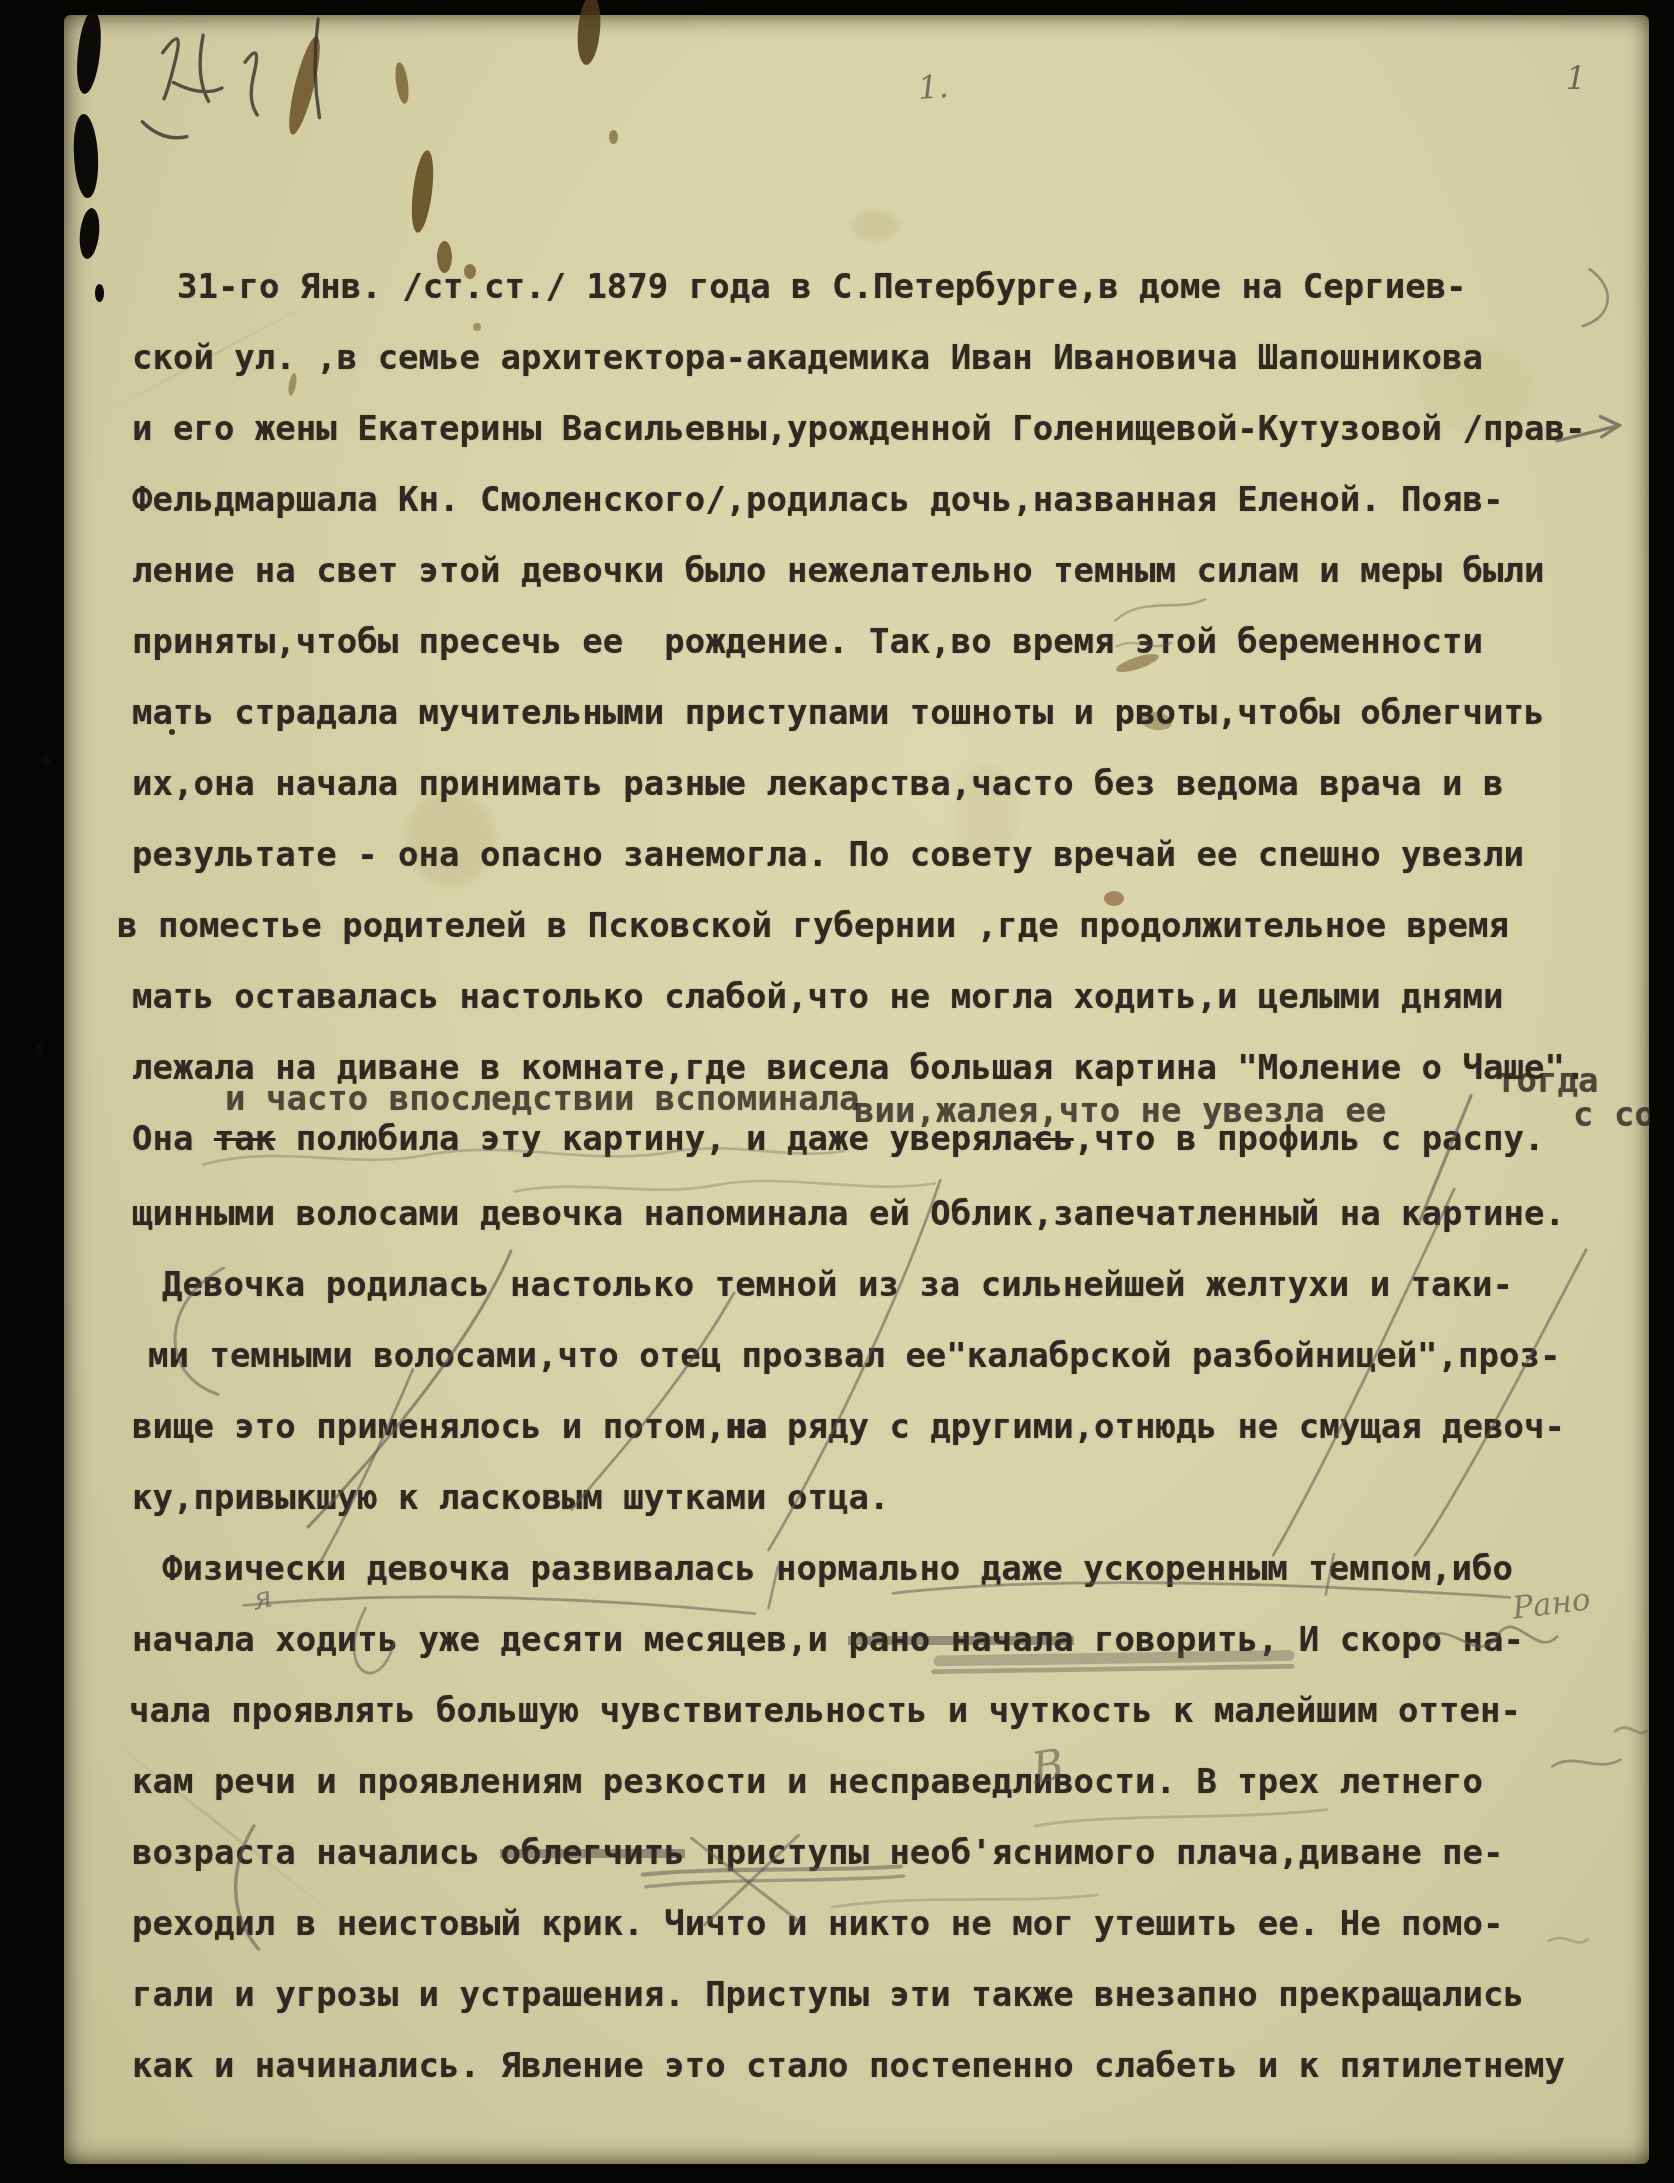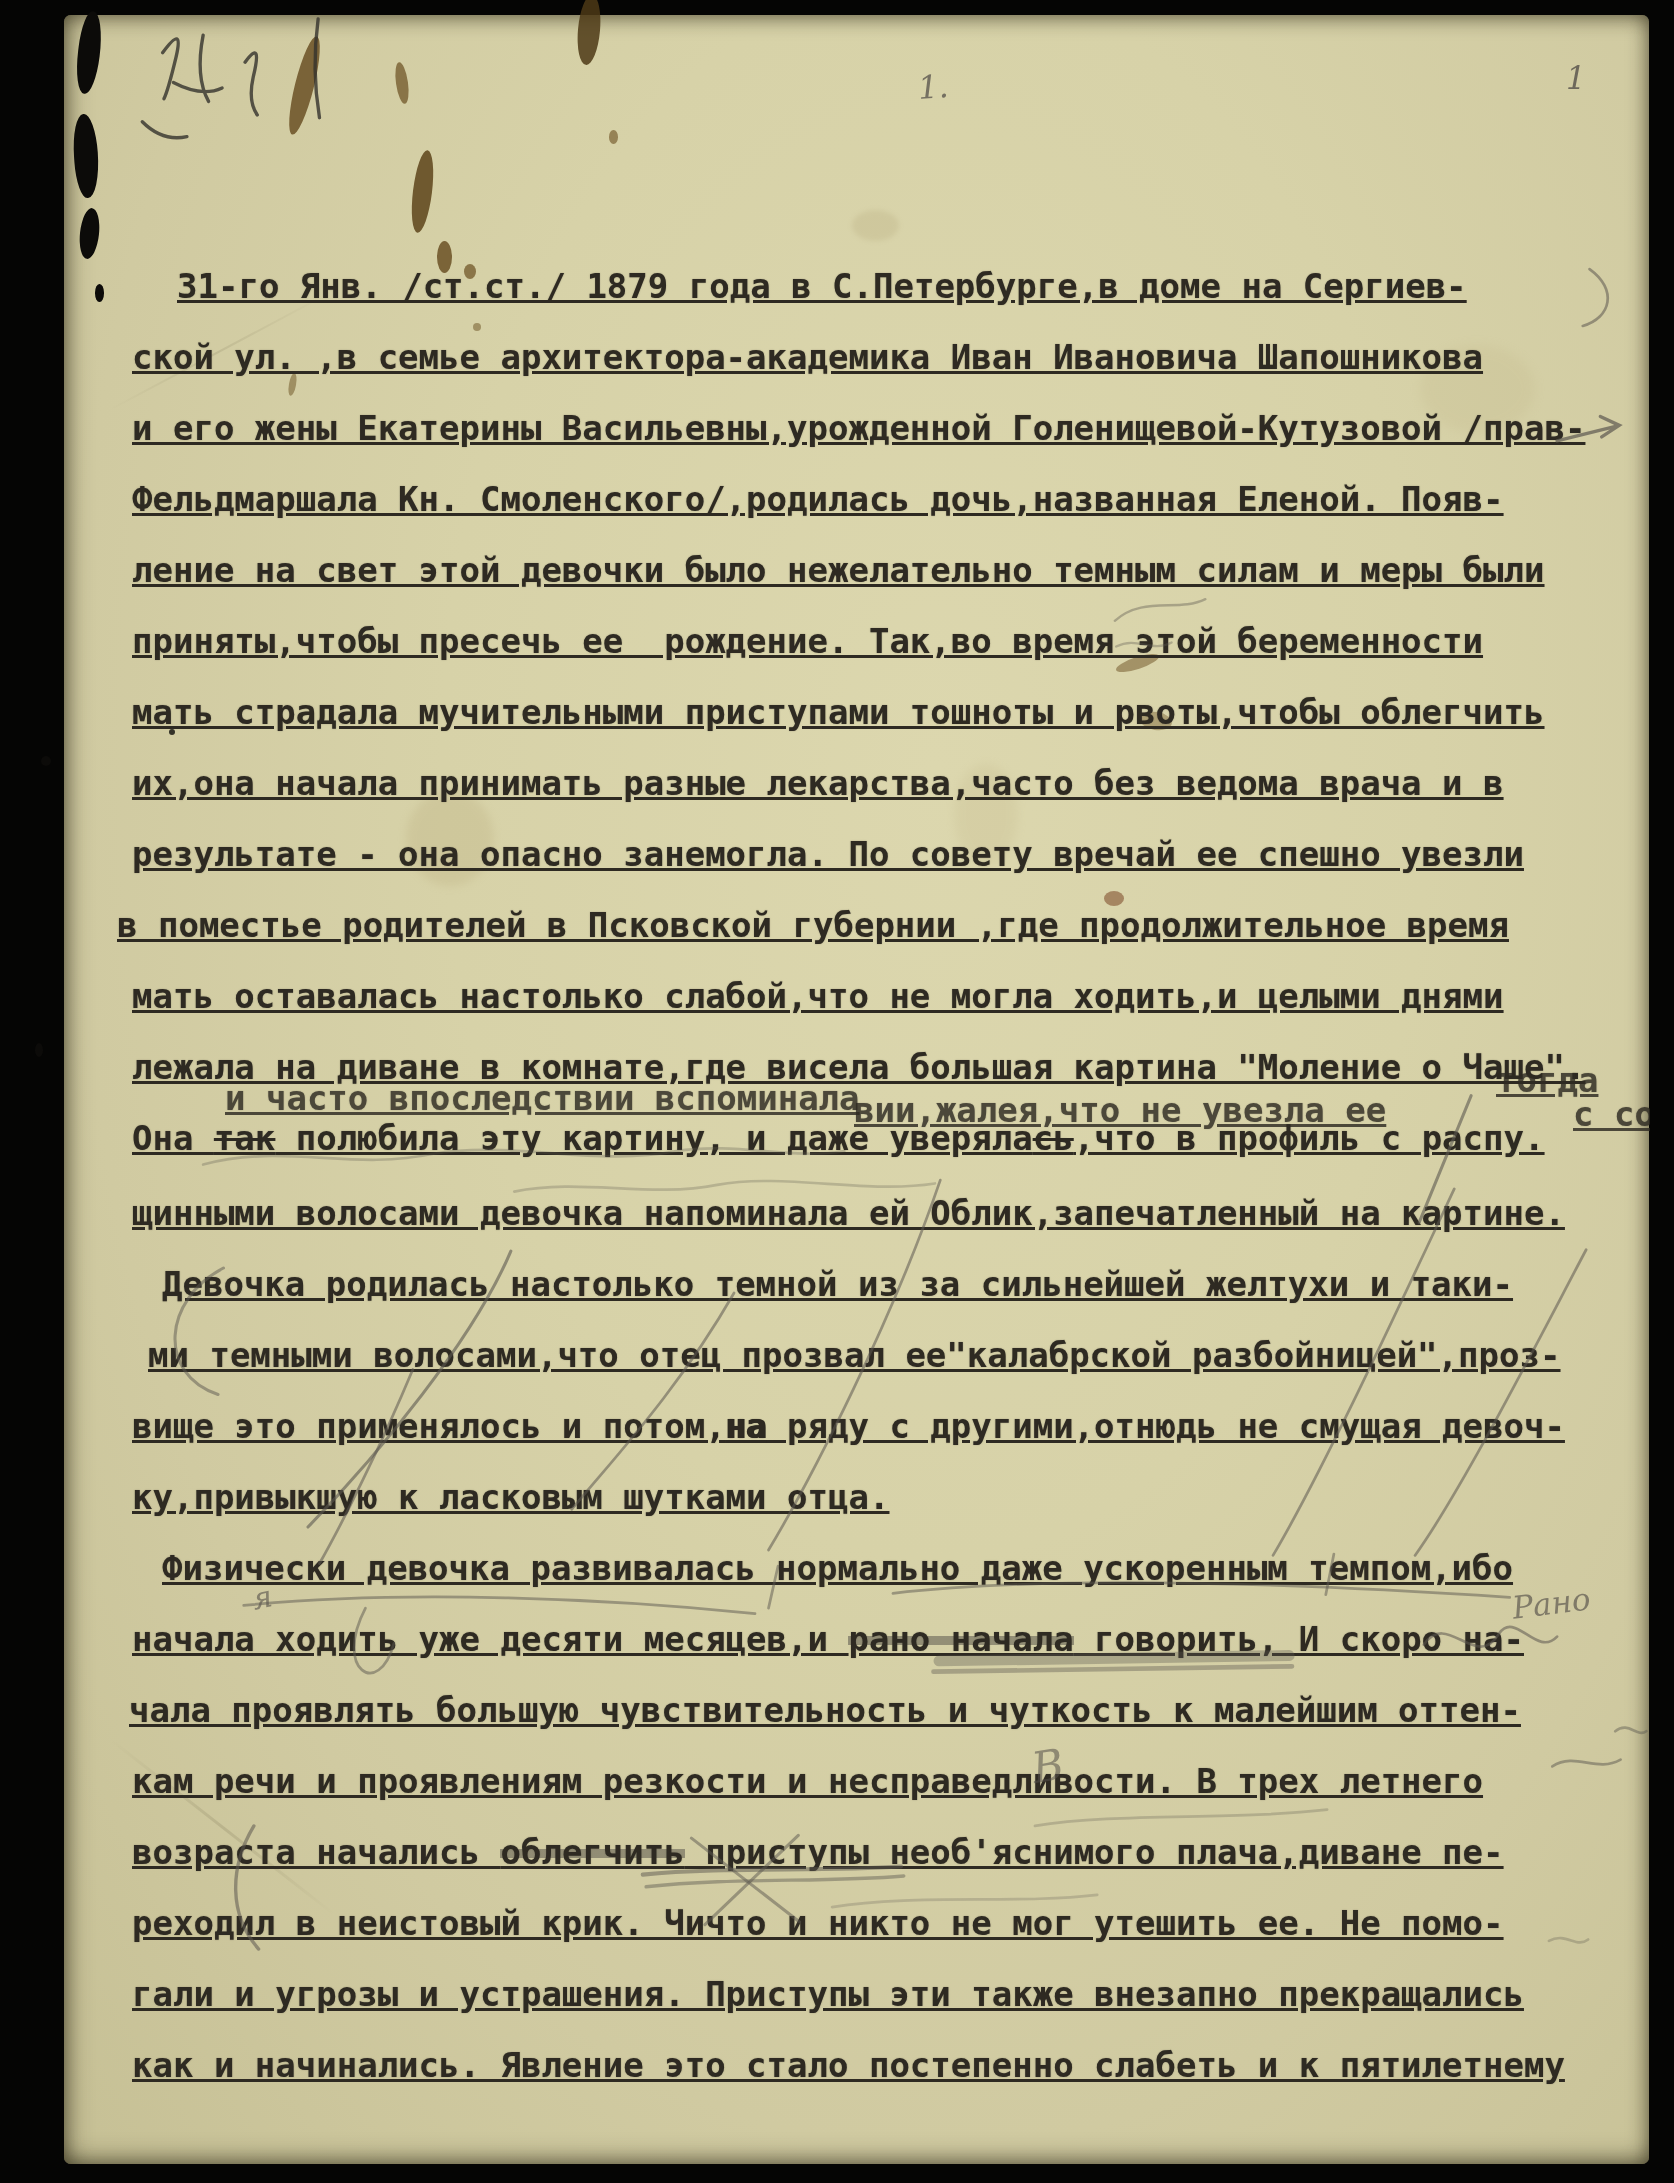--- a/index.html
+++ b/index.html
@@ -8,21 +8,21 @@
   .paper{position:absolute;left:64px;top:15px;width:1585px;height:2149px;border-radius:6.8px;
          background:
            radial-gradient(ellipse at 55% 35%, #dcd7ae 0%, #d7d2a8 40%, #d0caa1 70%, #c6c095 100%);
          box-shadow: inset 13.5px 0 23px -9.5px rgba(40,35,18,.5),
                      inset -10.8px 0 20px -8px rgba(40,35,18,.4),
                      inset 0 12px 20px -8px rgba(40,35,18,.4),
                      inset 0 -13.5px 23px -9.5px rgba(40,35,18,.5);}
   .crease{position:absolute;background:linear-gradient(to right, rgba(120,112,80,0), rgba(120,112,80,.45), rgba(120,112,80,0));}
   .layer{position:absolute;left:0;top:0;width:1650px;height:2183px;overflow:hidden;}
   .tline{position:absolute;font:700 34px/1 "DejaVu Sans Mono",monospace;color:#2e2a22;
-         white-space:pre;text-shadow:0 0 1.4px rgba(46,42,34,.4);text-decoration:underline;}
+         white-space:pre;text-shadow:0 0 1.4px rgba(46,42,34,.4);}
   .tline .x-typed{text-decoration:line-through;text-decoration-thickness:3.4px;}
   .tline .x-pencil{background:linear-gradient(to bottom, rgba(0,0,0,0) 42%, rgba(92,88,78,.55) 42%,
                    rgba(92,88,78,.55) 64%, rgba(0,0,0,0) 64%);}
   .tline .overstrike{text-shadow:1.1px 0 0 currentColor,-0.8px 0 0 currentColor,0 0 1.4px rgba(46,42,34,.5);margin-top:28px;}
   .tline.faded{opacity:.82;}
   .hw{position:absolute;font-family:"DejaVu Serif",serif;font-style:italic;color:#55504a;}
   .blob{position:absolute;background:#0c0b09;}
   .stain{position:absolute;border-radius:50%;}
   svg.marks{position:absolute;left:0;top:0;}
 </style>

